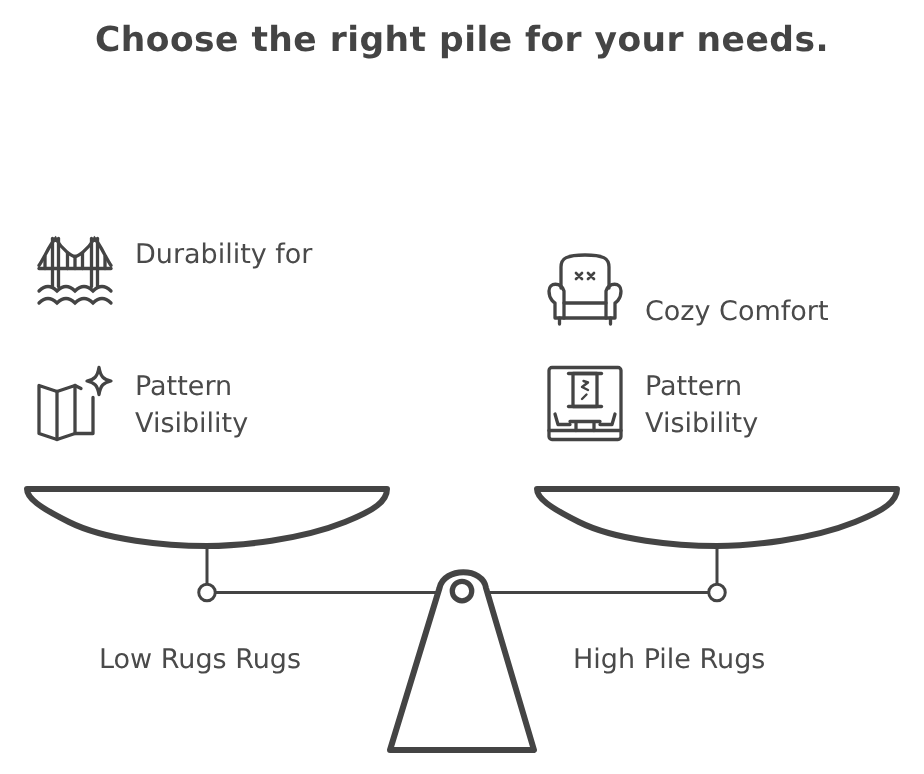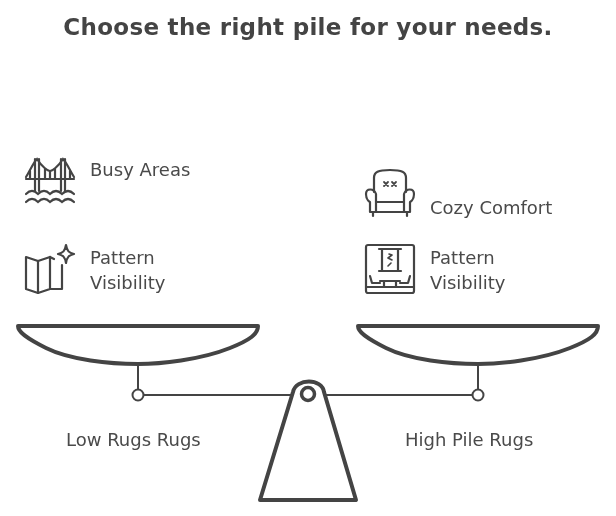--- a/index.html
+++ b/index.html
@@ -50,21 +50,21 @@
       <line x1="21" y1="14" x2="21" y2="24"></line>
       <line x1="26" y1="16" x2="26" y2="24"></line>
       <line x1="31" y1="14" x2="31" y2="24"></line>
       <line x1="46" y1="16" x2="46" y2="24"></line>
       <path d="M2 39 C6 35 10 35 14 39 C18 35 22 35 26 39 C30 35 34 35 38 39 C42 35 46 35 50 39"></path>
       <path d="M2 47 C6 43 10 43 14 47 C18 43 22 43 26 47 C30 43 34 43 38 47 C42 43 46 43 50 47"></path>
     </g>
   </svg>
 </div>
 <div class="label" style="left:90px;top:157px;">
-  <div>Busy Areas</div>
+  <div>Durability for</div>
 </div>
 
 <div class="icon" style="left:24px;top:243px;width:52px;height:52px;">
   <svg width="52" height="52" viewBox="0 0 52 52">
     <g fill="none" stroke="#444" stroke-width="2.2" stroke-linejoin="round" stroke-linecap="round">
       <path d="M2 14 L14 18 L26 14 L26 46 L14 50 L2 46 Z"></path>
       <line x1="14" y1="18" x2="14" y2="50"></line>
       <path d="M26 14 L30 16"></path>
       <path d="M38 22 L38 46 L26 46"></path>
       <path d="M42 2 C43 8 45 10 50 11 C45 12 43 14 42 20 C41 14 39 12 34 11 C39 10 41 8 42 2 Z"></path>
@@ -106,13 +106,13 @@
       <path d="M16 38 L36 38 M20 38 L20 44 M32 38 L32 44"></path>
     </g>
   </svg>
 </div>
 <div class="label" style="left:430px;top:245px;">
   <div>Pattern</div>
   <div>Visibility</div>
 </div>
 
 <div class="label" style="left:66px;top:427px;">Low Rugs Rugs</div>
-<div class="label" style="left:405px;top:427px;text-align:right;">High Pile Rugs</div>
+<div class="label" style="left:382px;top:427px;text-align:right;">High Pile Rugs</div>
 
 </body></html>

